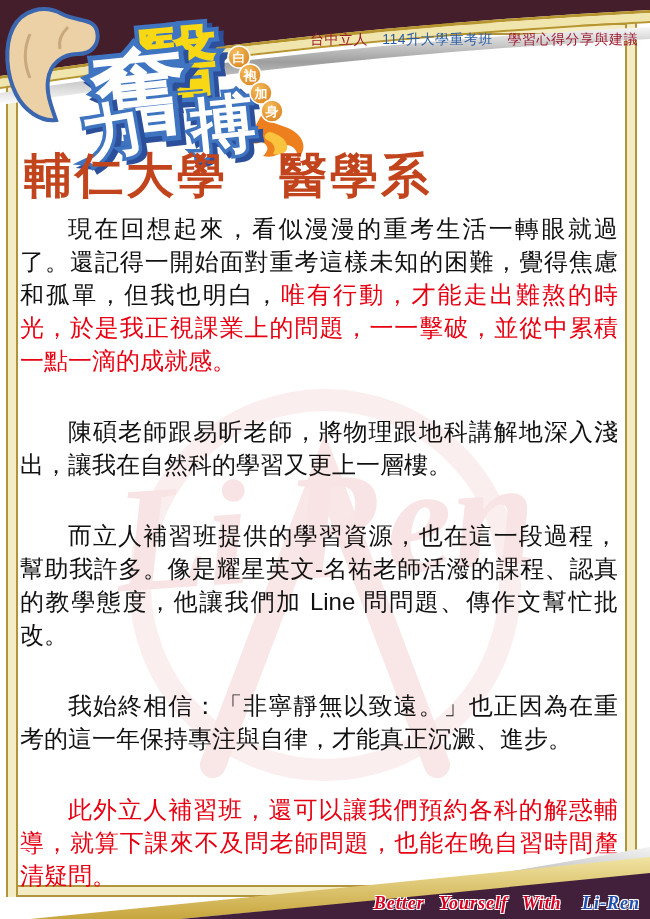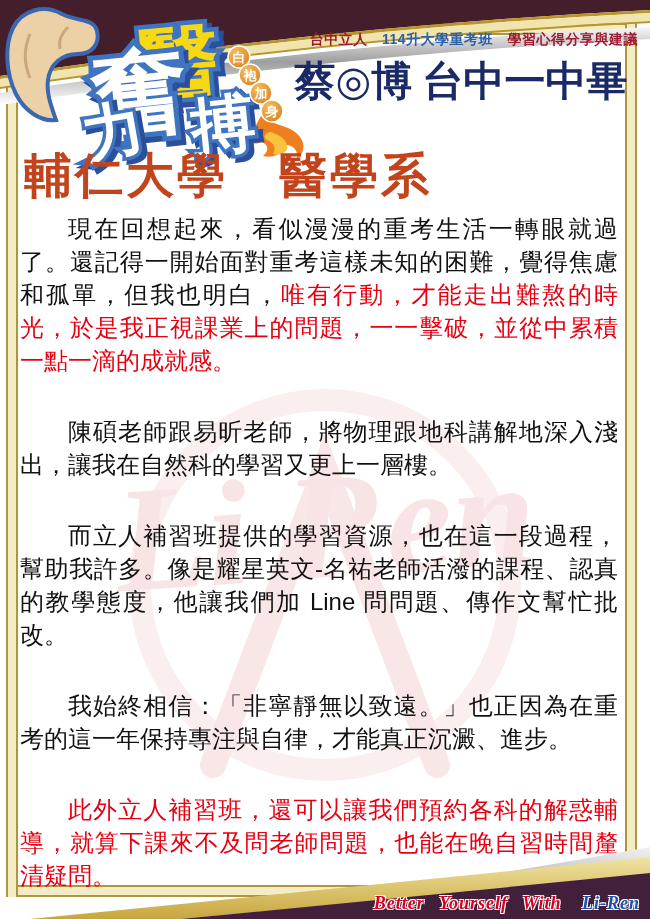--- a/index.html
+++ b/index.html
@@ -20,21 +20,21 @@
           background:linear-gradient(to right,#b1953c 0 2px,#f4ecc4 2px 10px,#b1953c 10px 12px);}
   .edge-top{top:23px;} .edge-bottom{top:885px;}
   .edge-left{left:6px;} .edge-right{right:13px;left:auto;}
 
   
   .band{position:absolute;top:0;left:0;z-index:3;}
   .footband{position:absolute;bottom:0;left:0;z-index:3;}
   .logo-svg{position:absolute;top:0;left:0;z-index:4;}
 
   
-  .tagline{position:absolute;top:31px;right:12px;z-index:4;font-size:14px;font-weight:bold;letter-spacing:.5px;}
+  .tagline{position:absolute;top:31px;right:12px;z-index:4;font-size:14px;font-weight:normal;letter-spacing:.5px;}
   .tagline .t-org,.tagline .t-note{color:#9e1b30;}
   .tagline .t-class{color:#2b5fa7;margin:0 10px;}
   .name-line{position:absolute;top:54px;left:276px;width:370px;z-index:4;text-align:center;
              font-family:"Liberation Serif","DejaVu Serif",serif;font-weight:900;
              font-size:41px;color:#1b2a66;white-space:nowrap;}
   .honor-line{position:absolute;top:110px;left:276px;width:370px;z-index:4;text-align:center;
               font-family:"Liberation Serif","DejaVu Serif",serif;font-weight:900;
               font-size:27px;color:#1576be;letter-spacing:1px;}
   .admission-line{position:absolute;top:144px;left:18px;width:614px;z-index:4;
               font-family:"Liberation Serif","DejaVu Serif",serif;font-weight:900;
@@ -137,21 +137,20 @@
         <text x="272" y="116" fill="#ffffff">身</text>
       </g>
     </g>
   </svg>
 
   <div class="tagline">
     <span class="t-org">台中立人</span>
     <span class="t-class">114升大學重考班</span>
     <span class="t-note">學習心得分享與建議</span>
   </div>
-  <div class="name-line">蔡◎博  台中一中畢</div>
   <div class="admission-line">輔仁大學　醫學系</div>
 
   <div class="content" id="paragraphs">
       <p><span class="run-black">現在回想起來，看似漫漫的重考生活一轉眼就過了。還記得一開始面對重考這樣未知的困難，覺得焦慮和孤單，但我也明白，</span><span class="run-red">唯有行動，才能走出難熬的時光，於是我正視課業上的問題，一一擊破，並從中累積一點一滴的成就感。</span></p>
       <p><span class="run-black">陳碩老師跟易昕老師，將物理跟地科講解地深入淺出，讓我在自然科的學習又更上一層樓。</span></p>
       <p><span class="run-black">而立人補習班提供的學習資源，也在這一段過程，幫助我許多。像是耀星英文-名祐老師活潑的課程、認真的教學態度，他讓我們加 Line 問問題、傳作文幫忙批改。</span></p>
       <p><span class="run-black">我始終相信：「非寧靜無以致遠。」也正因為在重考的這一年保持專注與自律，才能真正沉澱、進步。</span></p>
       <p><span class="run-red">此外立人補習班，還可以讓我們預約各科的解惑輔導，就算下課來不及問老師問題，也能在晚自習時間釐清疑問。</span></p>
     </div>
 

